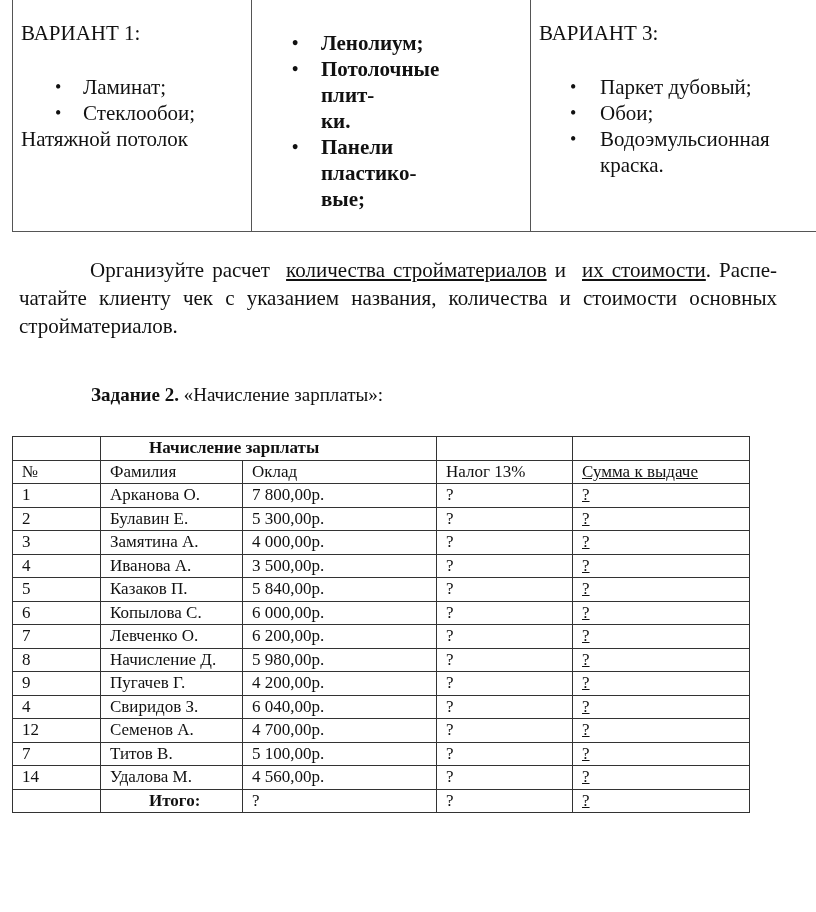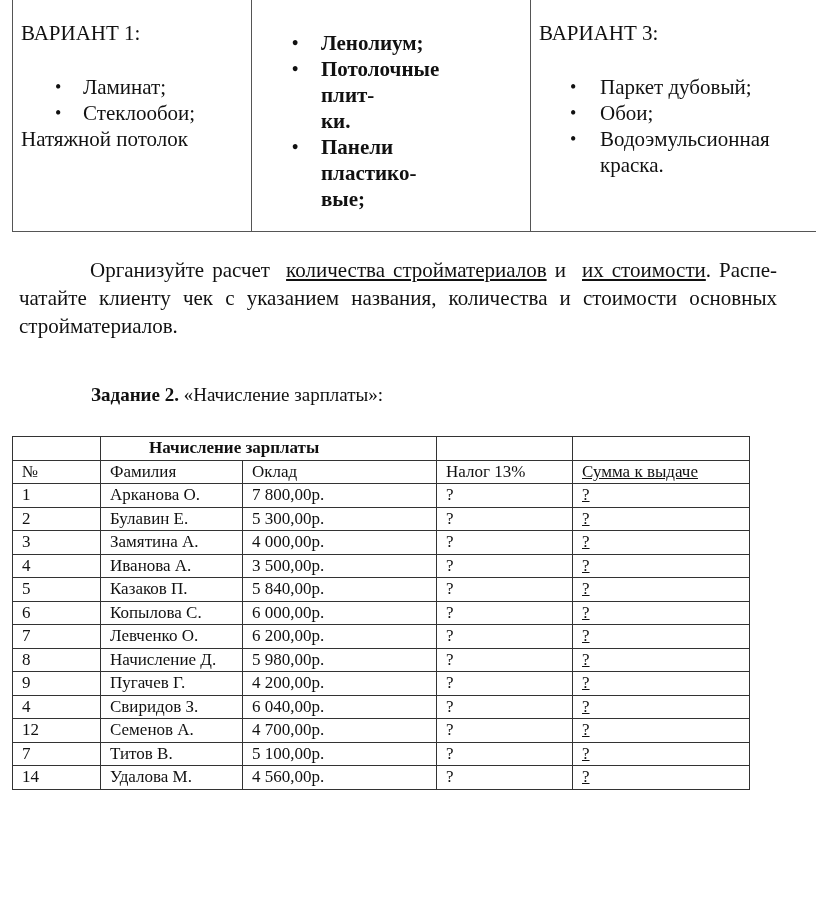--- a/index.html
+++ b/index.html
@@ -198,14 +198,21 @@
         <td class="c-tax">?</td>
         <td class="c-sum">?</td>
       </tr>
       <tr>
         <td class="c-num">14</td>
         <td class="c-name">Удалова М.</td>
         <td class="c-salary">4 560,00р.</td>
         <td class="c-tax">?</td>
         <td class="c-sum">?</td>
       </tr>
+      <tr>
+        <td class="c-num"></td>
+        <td class="c-name bold">Итого:</td>
+        <td class="c-salary">?</td>
+        <td class="c-tax">?</td>
+        <td class="c-sum">?</td>
+      </tr>
     </tbody>
 </table>
 
 </body></html>

